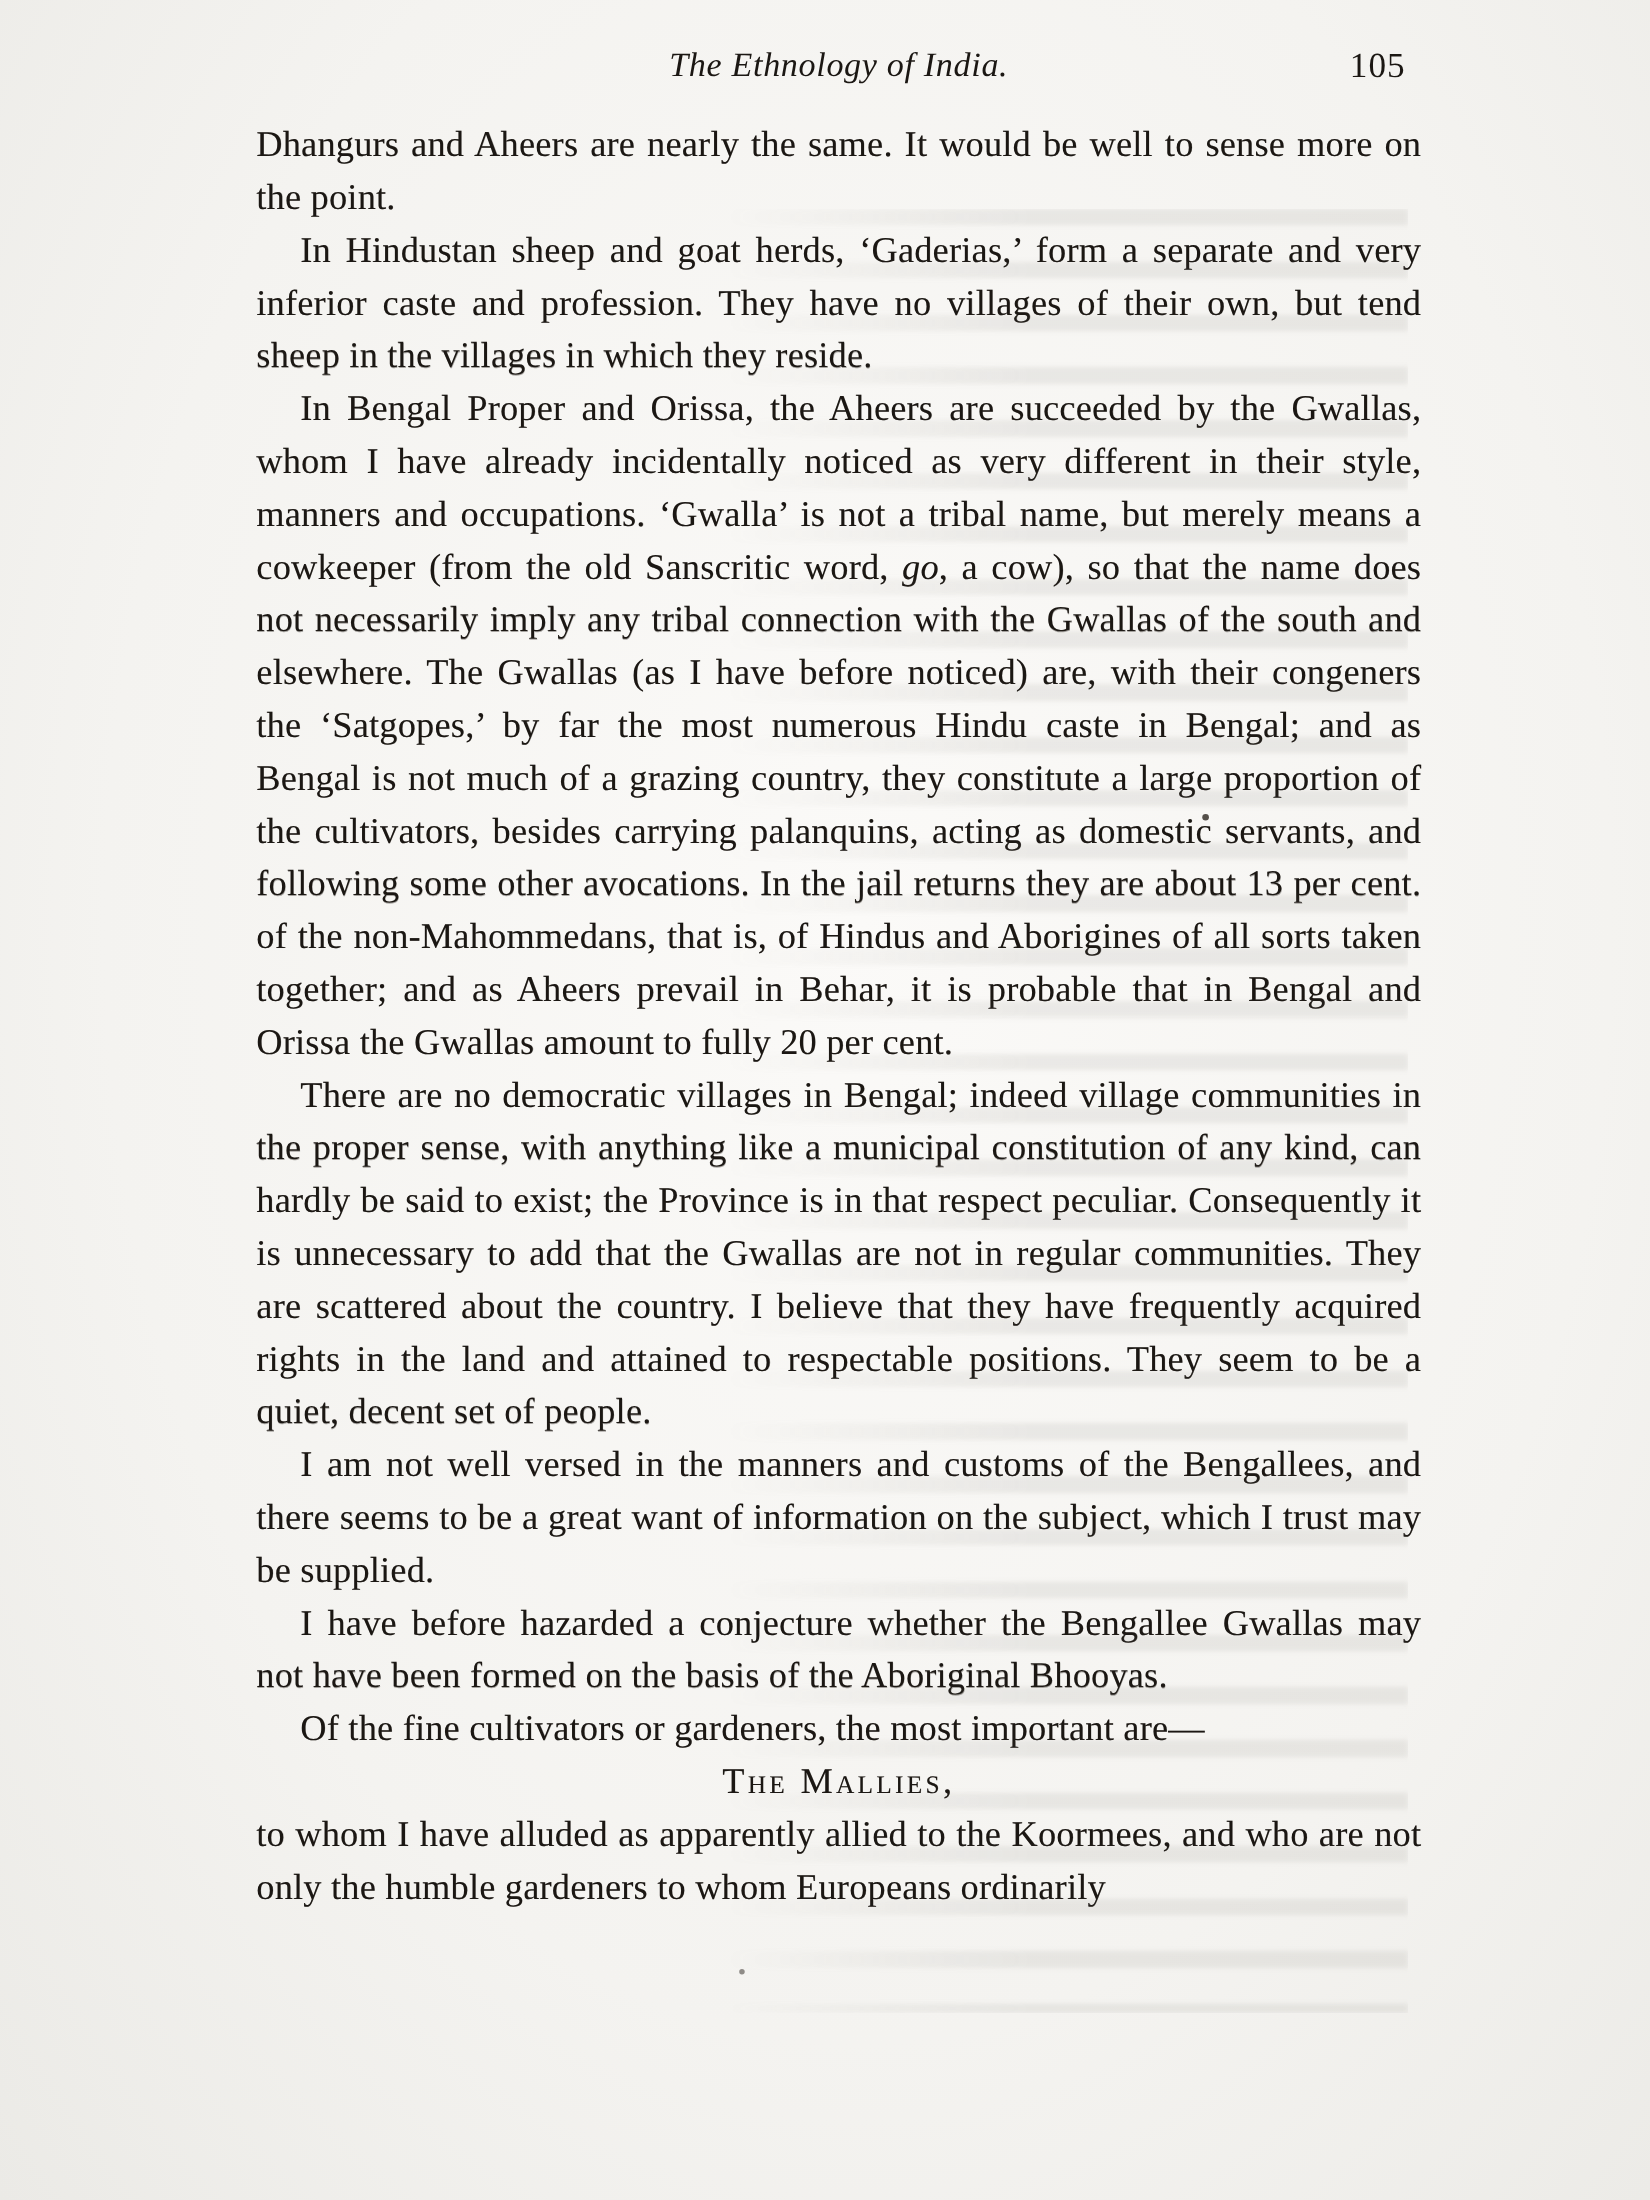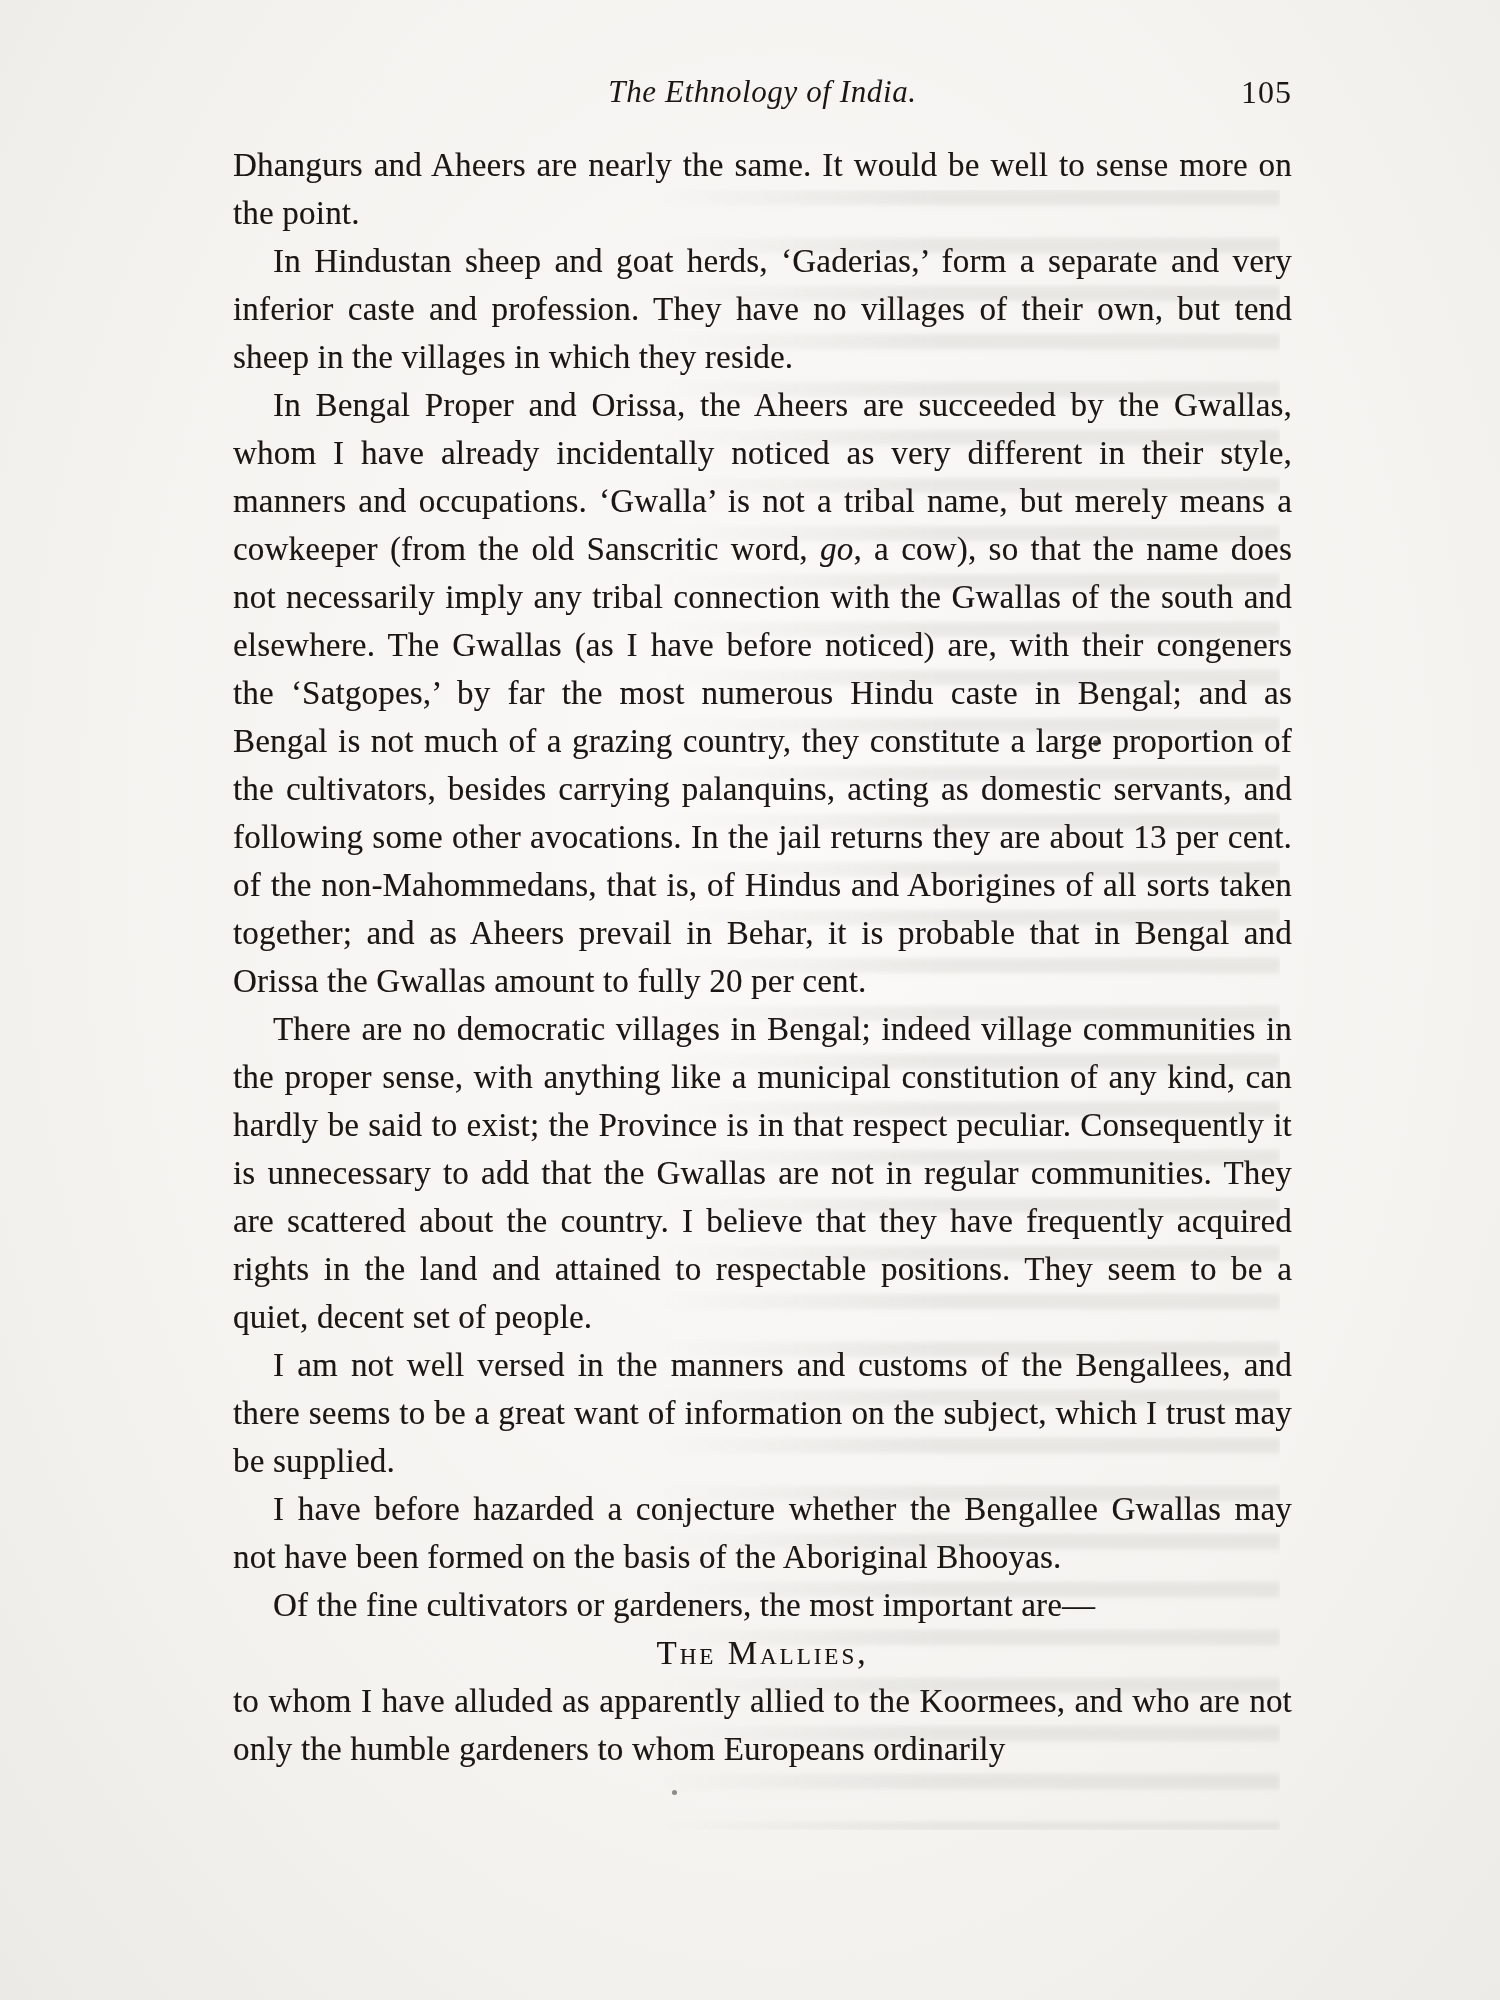--- a/index.html
+++ b/index.html
@@ -13,21 +13,21 @@
   body {
     font-family: "Liberation Serif", "DejaVu Serif", serif;
     background:
       radial-gradient(ellipse at 52% 42%, #fbfaf8 0%, #f4f3f0 62%, #ebeae6 100%);
     color: #1b1713;
   }
   .page {
     position: relative;
     width: 1500px;
     height: 2000px;
-    padding: 71px 208px 0 233px;
+    padding: 38px 208px 0 233px;
   }
   
   .bleed {
     position: absolute;
     left: 660px;
     top: 190px;
     width: 620px;
     height: 1640px;
     background: repeating-linear-gradient(
       to bottom,
@@ -56,21 +56,21 @@
     line-height: 42px;
   }
   .running-title {
     display: block;
     text-align: center;
     font-style: italic;
     letter-spacing: 0.6px;
   }
   .page-number {
     position: absolute;
-    right: 0;
+    right: 14px;
     top: 0;
     font-style: normal;
     font-size: 32px;
     letter-spacing: 1px;
   }
 
   .text-block {
     font-size: 33px;
     line-height: 48px;
     text-align: justify;

